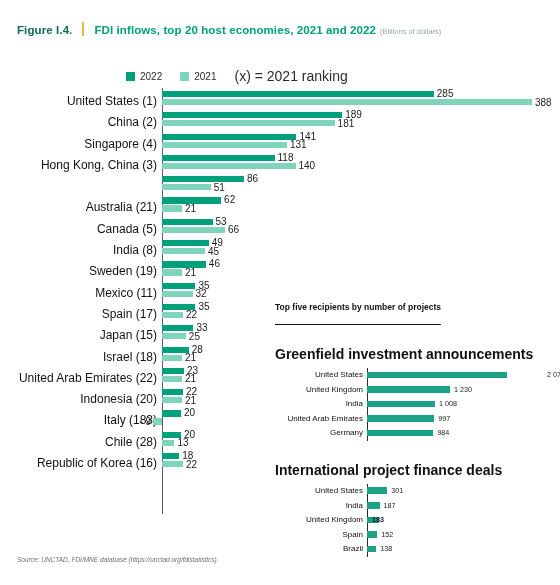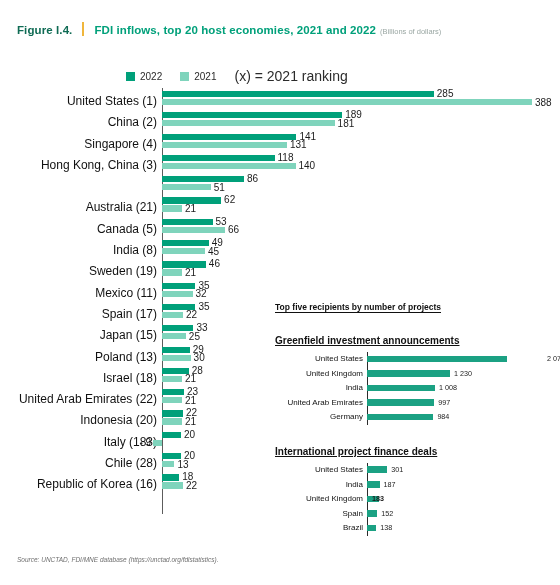--- a/index.html
+++ b/index.html
@@ -76,24 +76,24 @@
   .val.v2021{top:8.5px;}
   .val.vneg{top:8.5px;}
 
   
   #side-panel{
     position:absolute;left:275px;top:296px;width:272px;
   }
   .panel-head{
     font-size:8.5px;font-weight:bold;color:#111;
     border-bottom:1px solid #111;display:inline-block;
-    padding-bottom:0;
+    padding-bottom:12px;
   }
   .sub-head{
-    font-size:10px;font-weight:bold;color:#111;margin-top:21px;text-decoration:underline;
+    font-size:14px;font-weight:bold;color:#111;margin-top:21px;
   }
   .mini-chart{margin-top:6px;position:relative;}
   .mini-row{position:relative;height:14.6px;}
   .mini-label{
     position:absolute;left:0;top:0;width:88px;text-align:right;
     font-size:8px;color:#111;line-height:13px;white-space:nowrap;
   }
   .mini-axis{
     position:absolute;left:92px;top:0;width:1px;background:#2b2b2b;
   }
@@ -235,29 +235,20 @@
       <div class="row">
         <div class="cat-label">Japan (15)</div>
         <div class="bar-area">
           <div class="bar b2022" style="width: 31.4691px;"></div>
           <div class="val v2022" style="left: 34.4691px;">33</div>
           <div class="bar b2021" style="width: 23.8402px;"></div>
           <div class="val v2021" style="left: 26.8402px;">25</div>
         </div>
       </div>
       <div class="row">
-        <div class="cat-label">Poland (13)</div>
-        <div class="bar-area">
-          <div class="bar b2022" style="width: 27.6546px;"></div>
-          <div class="val v2022" style="left: 30.6546px;">29</div>
-          <div class="bar b2021" style="width: 28.6082px;"></div>
-          <div class="val v2021" style="left: 31.6082px;">30</div>
-        </div>
-      </div>
-      <div class="row">
         <div class="cat-label">Israel (18)</div>
         <div class="bar-area">
           <div class="bar b2022" style="width: 26.701px;"></div>
           <div class="val v2022" style="left: 29.701px;">28</div>
           <div class="bar b2021" style="width: 20.0258px;"></div>
           <div class="val v2021" style="left: 23.0258px;">21</div>
         </div>
       </div>
       <div class="row">
         <div class="cat-label">United Arab Emirates (22)</div>

